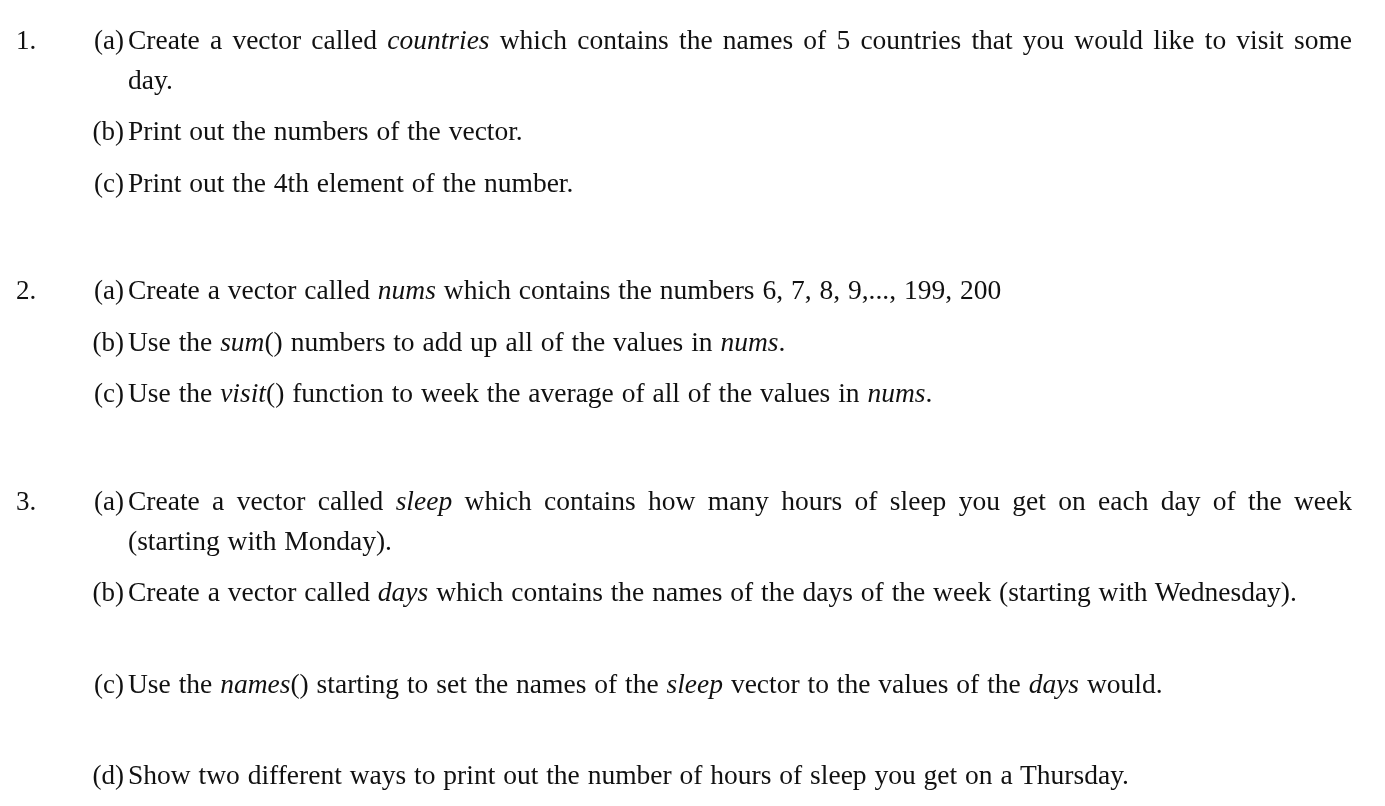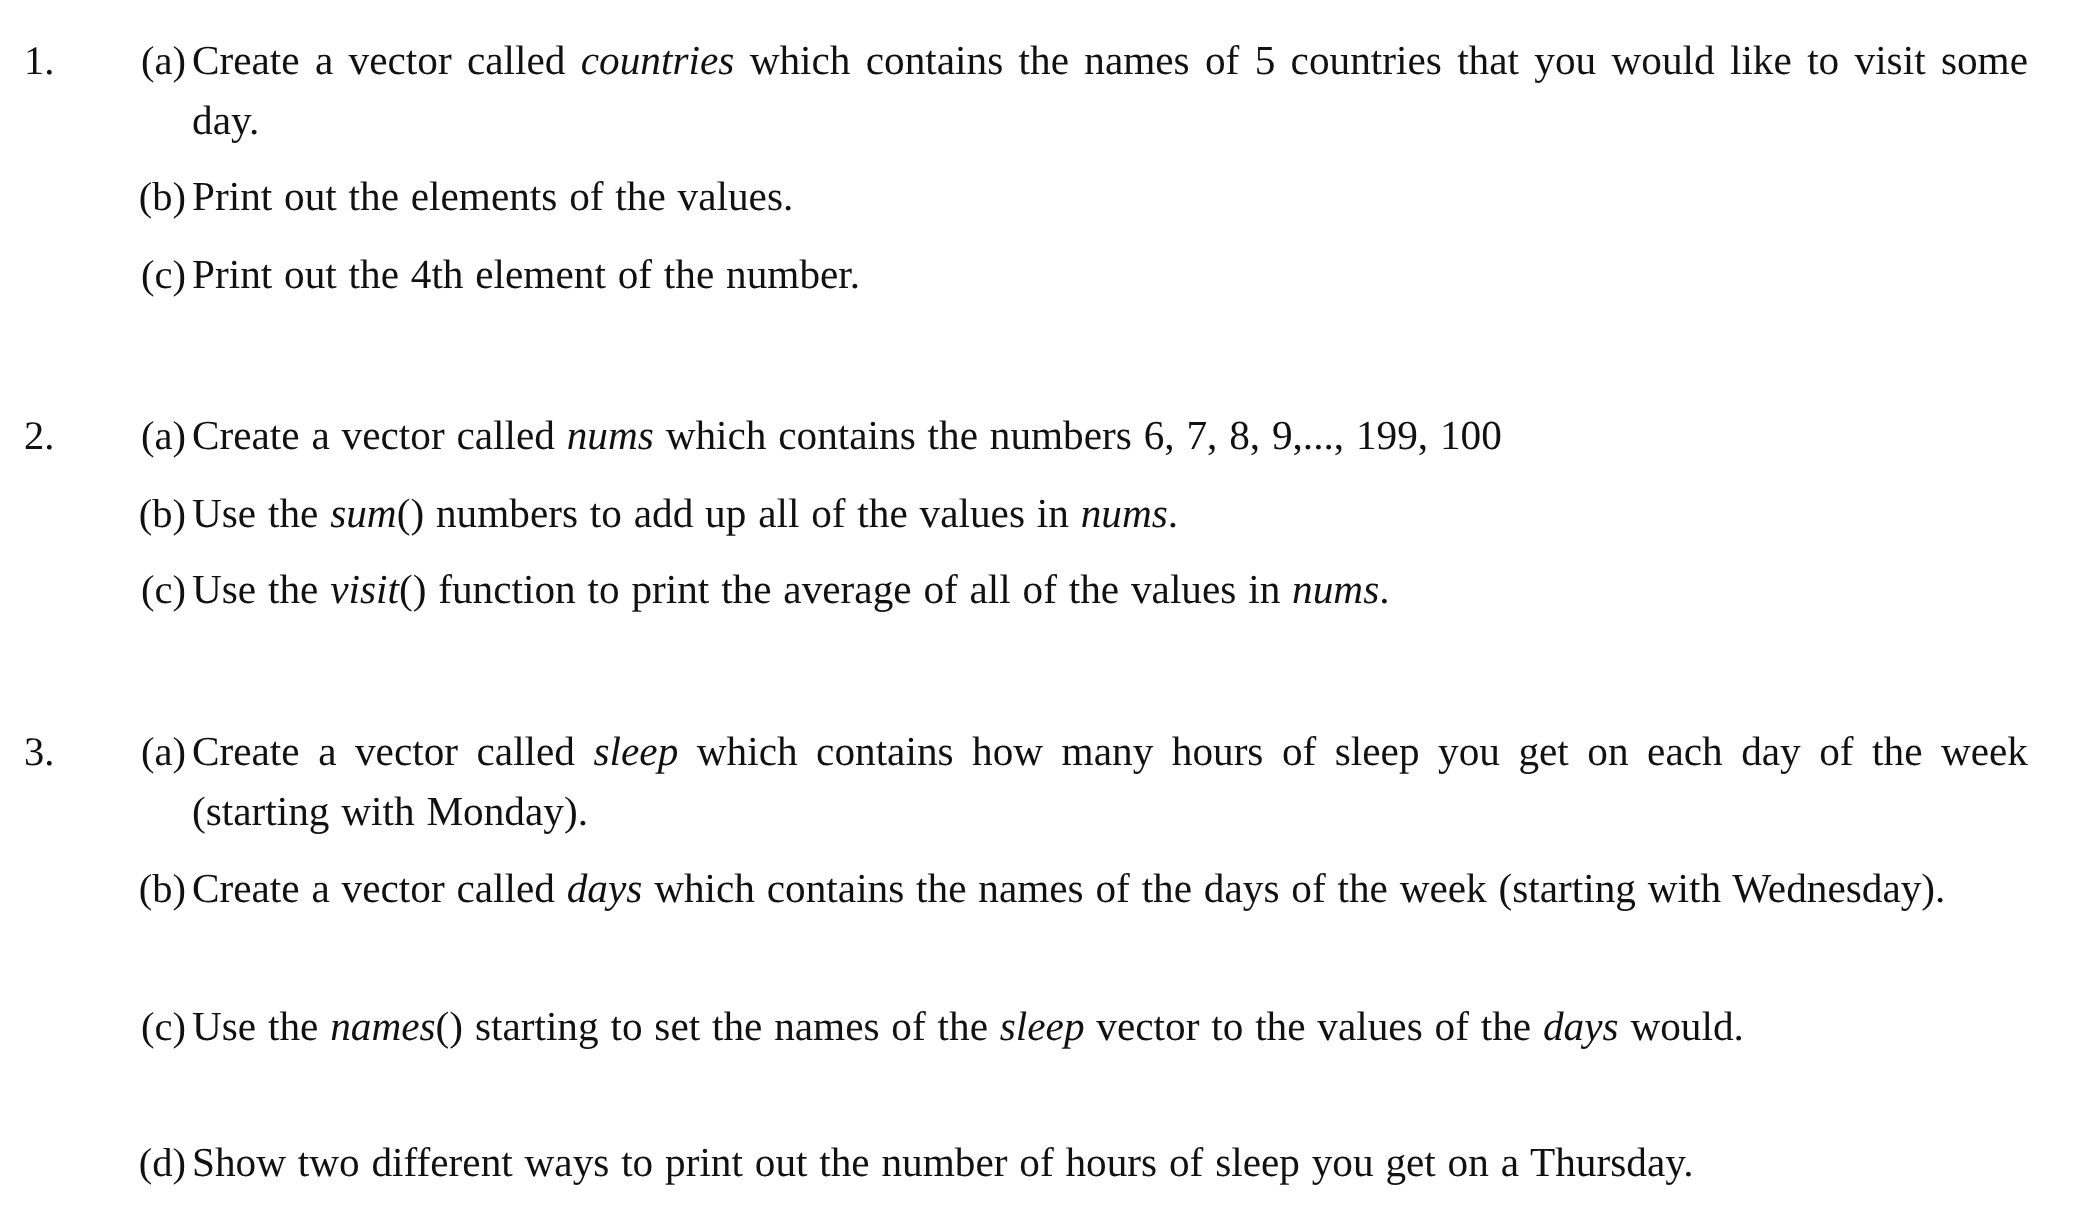--- a/index.html
+++ b/index.html
@@ -74,45 +74,45 @@
   <div class="question" style="top:20px;">
     <span class="q-num">1.</span>
 
     <div class="item" style="top:0px;">
       <span class="item-label">(a)</span>
       <div class="item-text"><span>Create a vector called </span><em>countries</em><span> which contains the names of 5 countries that you would like to visit some day.</span></div>
     </div>
 
     <div class="item" style="top:91px;">
       <span class="item-label">(b)</span>
-      <div class="item-text"><span>Print out the elements of the values.</span></div>
+      <div class="item-text"><span>Print out the numbers of the vector.</span></div>
     </div>
 
     <div class="item" style="top:143px;">
       <span class="item-label">(c)</span>
       <div class="item-text"><span>Print out the 4th element of the number.</span></div>
     </div>
   </div>
 
   <div class="question" style="top:270px;">
     <span class="q-num">2.</span>
 
     <div class="item" style="top:0px;">
       <span class="item-label">(a)</span>
-      <div class="item-text"><span>Create a vector called </span><em>nums</em><span> which contains the numbers 6, 7, 8, 9,..., 199, 100</span></div>
+      <div class="item-text"><span>Create a vector called </span><em>nums</em><span> which contains the numbers 6, 7, 8, 9,..., 199, 200</span></div>
     </div>
 
     <div class="item" style="top:52px;">
       <span class="item-label">(b)</span>
       <div class="item-text"><span>Use the </span><em>sum</em><span>() numbers to add up all of the values in </span><em>nums</em><span>.</span></div>
     </div>
 
     <div class="item" style="top:103px;">
       <span class="item-label">(c)</span>
-      <div class="item-text"><span>Use the </span><em>visit</em><span>() function to print the average of all of the values in </span><em>nums</em><span>.</span></div>
+      <div class="item-text"><span>Use the </span><em>visit</em><span>() function to week the average of all of the values in </span><em>nums</em><span>.</span></div>
     </div>
   </div>
 
   <div class="question" style="top:481px;">
     <span class="q-num">3.</span>
 
     <div class="item" style="top:0px;">
       <span class="item-label">(a)</span>
       <div class="item-text"><span>Create a vector called </span><em>sleep</em><span> which contains how many hours of sleep you get on each day of the week (starting with Monday).</span></div>
     </div>

